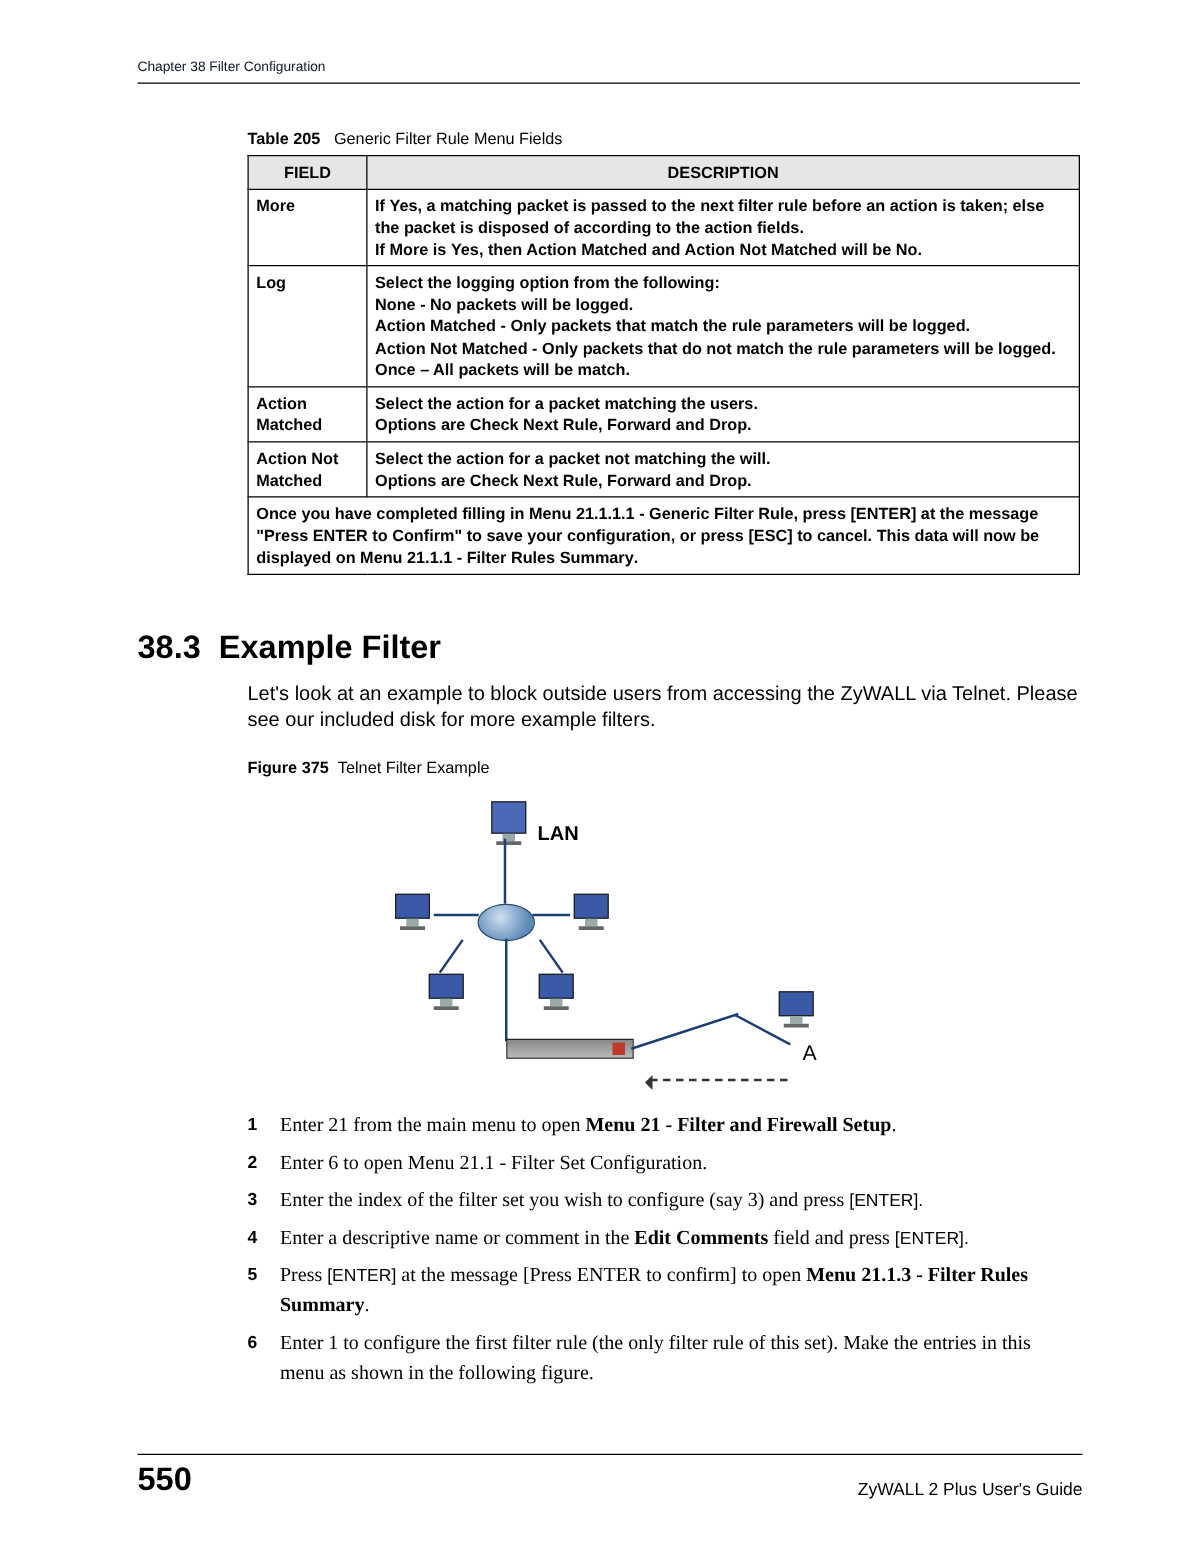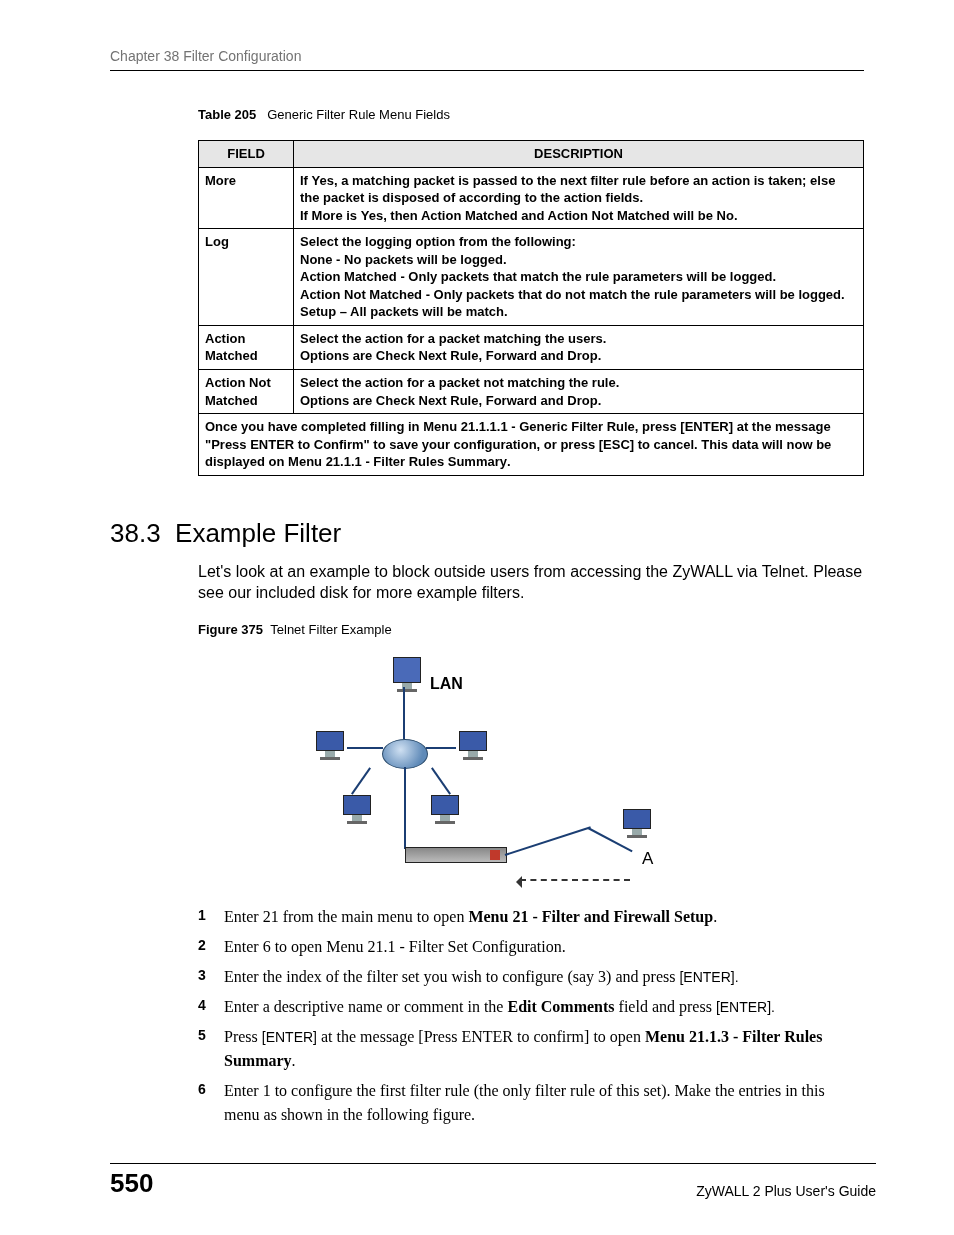--- a/index.html
+++ b/index.html
@@ -11,32 +11,32 @@
   .page {
     width: 954px;
     height: 1235px;
     position: relative;
     margin: 0 auto;
     box-sizing: border-box;
     padding: 48px 90px 40px 110px;
   }
   .running-head {
     font-family: Arial, Helvetica, sans-serif;
-    font-size: 14px;
-    color: #737373;
+    font-size: 11px;
+    color: #0f172a;
     padding-bottom: 6px;
     border-bottom: 1px solid #000;
   }
   .table-wrap {
     margin: 36px 0 0 88px;
   }
   .table-caption {
     font-family: Arial, Helvetica, sans-serif;
     font-size: 13px;
-    margin-bottom: 18px;
+    margin-bottom: 6px;
   }
   .table-caption .cap-num { font-weight: bold; }
   table.filter {
     border-collapse: collapse;
     width: 100%;
     font-family: Arial, Helvetica, sans-serif;
     font-size: 13px;
     line-height: 1.35;
   }
   table.filter th,
@@ -49,21 +49,21 @@
   }
   table.filter th {
     background: #e6e6e6;
     font-weight: bold;
     text-align: center;
   }
   table.filter .col-field { width: 82px; }
   .section-heading {
     font-family: Arial, Helvetica, sans-serif;
     font-size: 26px;
-    font-weight: normal;
+    font-weight: bold;
     margin: 42px 0 12px 0;
   }
   .body-para {
     font-family: Liberation Sans, sans-serif;
     font-size: 16px;
     line-height: 1.35;
     margin: 0 0 14px 88px;
   }
   .fig-caption {
     font-family: Arial, Helvetica, sans-serif;
@@ -164,21 +164,21 @@
     left: 0;
     top: 0;
     font-family: Arial, Helvetica, sans-serif;
     font-weight: bold;
     font-size: 14px;
   }
   .sans { font-family: Arial, Helvetica, sans-serif; font-size: 14px; }
   .footer {
     position: absolute;
     left: 110px;
-    right: 78px;
+    right: 88px;
     bottom: 36px;
     border-top: 1px solid #000;
     padding-top: 4px;
     display: flex;
     justify-content: space-between;
     align-items: flex-end;
     font-family: Arial, Helvetica, sans-serif;
   }
   .page-num {
     font-size: 26px;
@@ -215,36 +215,36 @@
         </td>
       </tr>
 
       <tr>
         <td>Log</td>
         <td>
           <span>Select the logging option from the following:</span><br>
           <b>None</b><span> - No packets will be logged.</span><br>
           <b>Action Matched</b><span> - Only packets that match the rule parameters will be logged.</span><br>
           <b>Action Not Matched</b><span> - Only packets that do not match the rule parameters will be logged.</span><br>
-          <b>Setup</b><span> – All packets will be match.</span>
+          <b>Once</b><span> – All packets will be match.</span>
         </td>
       </tr>
 
       <tr>
         <td>Action Matched</td>
         <td>
           <span>Select the action for a packet matching the users.</span><br>
           <span>Options are </span><b>Check Next Rule</b><span>, </span><b>Forward</b><span> and </span><b>Drop</b><span>.</span>
         </td>
       </tr>
 
       <tr>
         <td>Action Not Matched</td>
         <td>
-          <span>Select the action for a packet not matching the rule.</span><br>
+          <span>Select the action for a packet not matching the will.</span><br>
           <span>Options are </span><b>Check Next Rule</b><span>, </span><b>Forward</b><span> and </span><b>Drop</b><span>.</span>
         </td>
       </tr>
 
       <tr>
         <td colspan="2">
           <span>Once you have completed filling in </span><b>Menu 21.1.1.1 - Generic Filter Rule</b><span>, press [ENTER] at the message "Press ENTER to Confirm" to save your configuration, or press [ESC] to cancel. This data will now be displayed on </span><b>Menu 21.1.1 - Filter Rules Summary</b><span>.</span>
         </td>
       </tr>
     </tbody>

